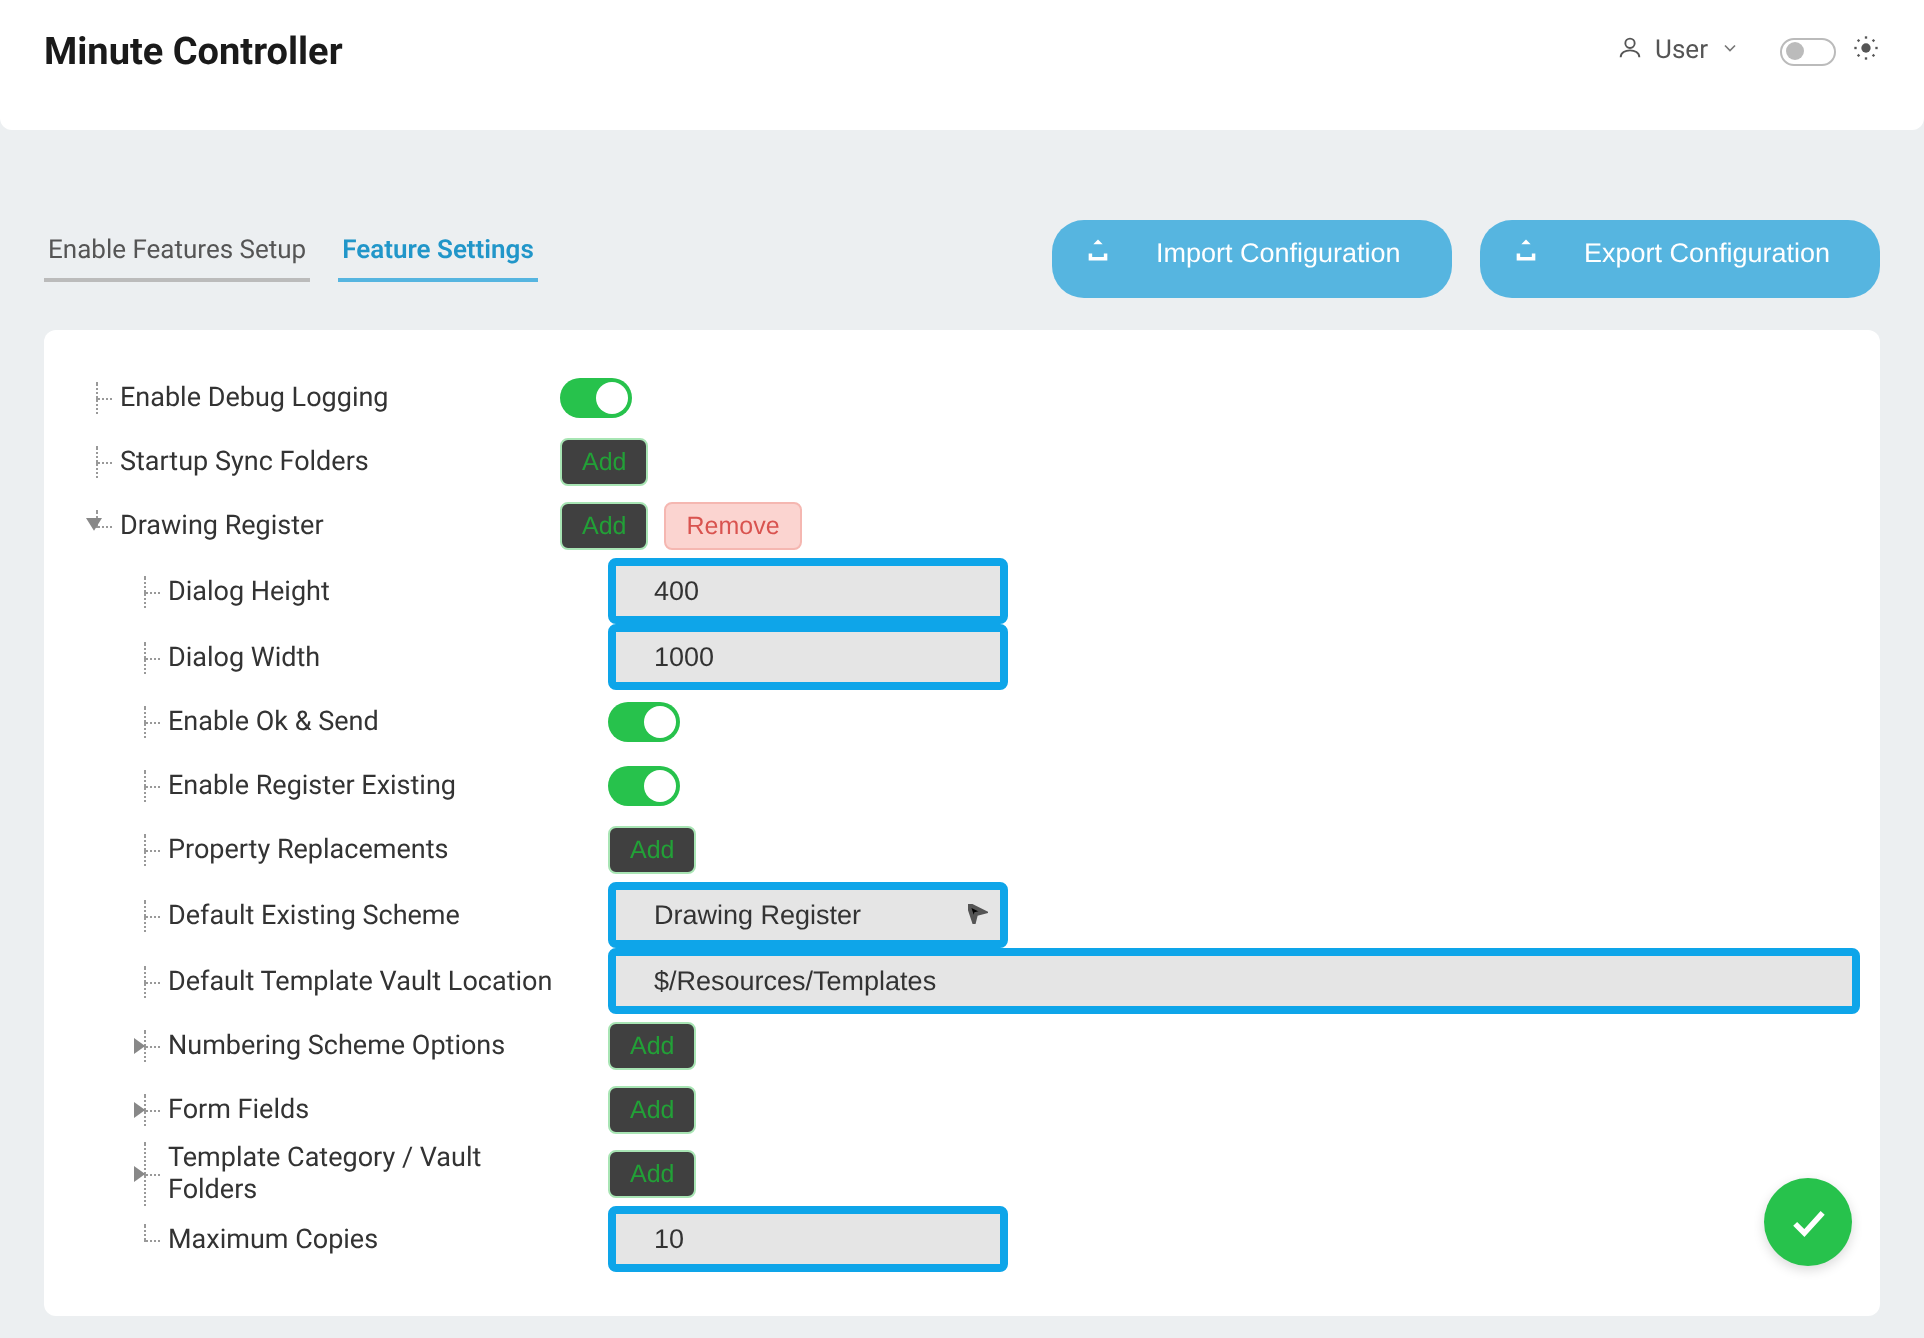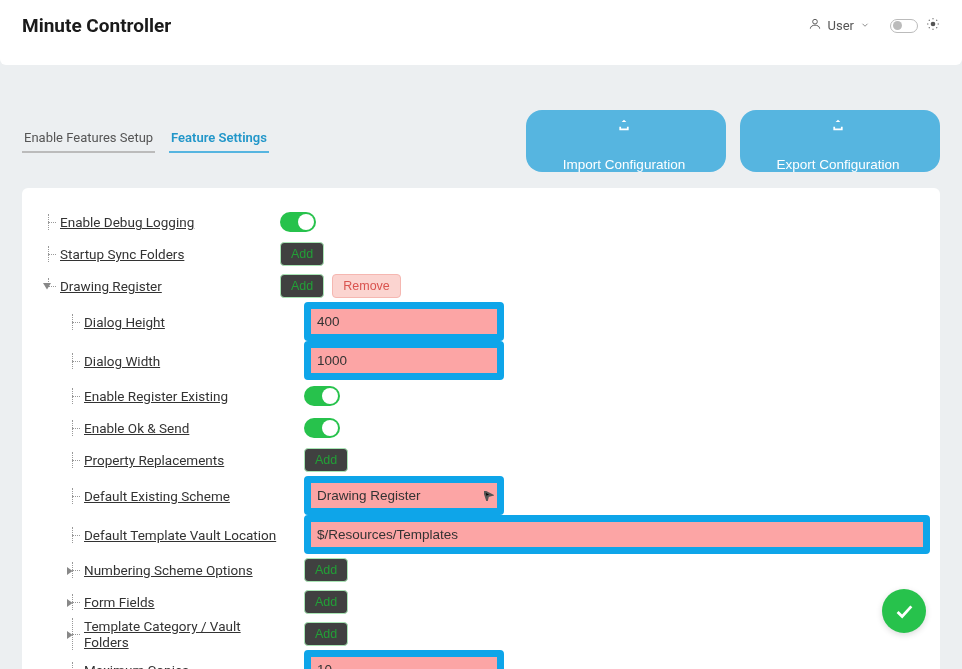--- a/index.html
+++ b/index.html
@@ -95,26 +95,25 @@
       display: flex;
       gap: 14px;
     }
     .btn-primary {
       display: flex;
       align-items: center;
       gap: 22px;
       background: #56b5e0;
       color: #fff;
       border: none;
-      padding: 8px 20px 0 16px;
+      padding: 8px 20px 14px 16px;
       border-radius: 16px;
       font-size: 13.5px;
       cursor: pointer;
       min-width: 200px;
-      flex-direction: column;
     }
     .btn-primary .upload-icon svg { width: 14px; height: 14px; fill: #fff; }
 
     
     .panel {
       margin: 16px 22px 0 22px;
       background: #fff;
       border-radius: 6px;
       padding: 18px 22px 22px 22px;
     }
@@ -128,21 +127,20 @@
     }
     .label-col {
       flex: 0 0 236px;
       position: relative;
       display: flex;
       align-items: center;
     }
     .label-col .label-text {
       color: #333;
       font-size: 13.5px;
-      text-decoration: underline;
     }
     .control-col {
       flex: 1;
       display: flex;
       align-items: center;
       gap: 8px;
     }
     
     .lvl1 { padding-left: 16px; }
     .lvl2 { padding-left: 40px; }
@@ -183,26 +181,26 @@
     .btn-remove {
       background: #fbd4d0;
       color: #d9534f;
       border: 1px solid #f5b7b1;
       padding: 4px 10px;
       border-radius: 4px;
       font-size: 12.5px;
       cursor: pointer;
     }
     .input-text {
-      border: 7px solid #0ea5e9;
+      border: 4px solid #0ea5e9;
       border-radius: 4px;
-      padding: 5px 6px;
+      padding: 5px 19px;
       font-size: 13.5px;
       color: #333;
-      background: #fca5a5;
+      background: #e5e5e5;
     }
     .w-narrow { width: 200px; }
     .w-mid { width: 276px; }
     .w-wide { width: 626px; }
     .select-wrap {
       position: relative;
       display: inline-block;
     }
     .select-wrap .caret {
       position: absolute;
@@ -365,32 +363,32 @@
       </div>
       <div class="control-col" style="padding-left:24px;">
         <input class="input-text w-narrow" value="1000" style="">
       </div>
     </div>
 
     <div class="row">
       <div class="label-col lvl2" style="position:relative;">
         <span class="tree-l" style="left:28px; top:0; height:100%;"></span>
         <span class="tree-h" style="left:28px; top:50%; width:8px;"></span>
+        <span class="label-text">Enable Ok &amp; Send</span>
+      </div>
+      <div class="control-col" style="padding-left:24px;">
+        <div class="switch"></div>
+      </div>
+    </div>
+
+    <div class="row">
+      <div class="label-col lvl2" style="position:relative;">
+        <span class="tree-l" style="left:28px; top:0; height:100%;"></span>
+        <span class="tree-h" style="left:28px; top:50%; width:8px;"></span>
         <span class="label-text">Enable Register Existing</span>
-      </div>
-      <div class="control-col" style="padding-left:24px;">
-        <div class="switch"></div>
-      </div>
-    </div>
-
-    <div class="row">
-      <div class="label-col lvl2" style="position:relative;">
-        <span class="tree-l" style="left:28px; top:0; height:100%;"></span>
-        <span class="tree-h" style="left:28px; top:50%; width:8px;"></span>
-        <span class="label-text">Enable Ok &amp; Send</span>
       </div>
       <div class="control-col" style="padding-left:24px;">
         <div class="switch"></div>
       </div>
     </div>
 
     <div class="row">
       <div class="label-col lvl2" style="position:relative;">
         <span class="tree-l" style="left:28px; top:0; height:100%;"></span>
         <span class="tree-h" style="left:28px; top:50%; width:8px;"></span>

